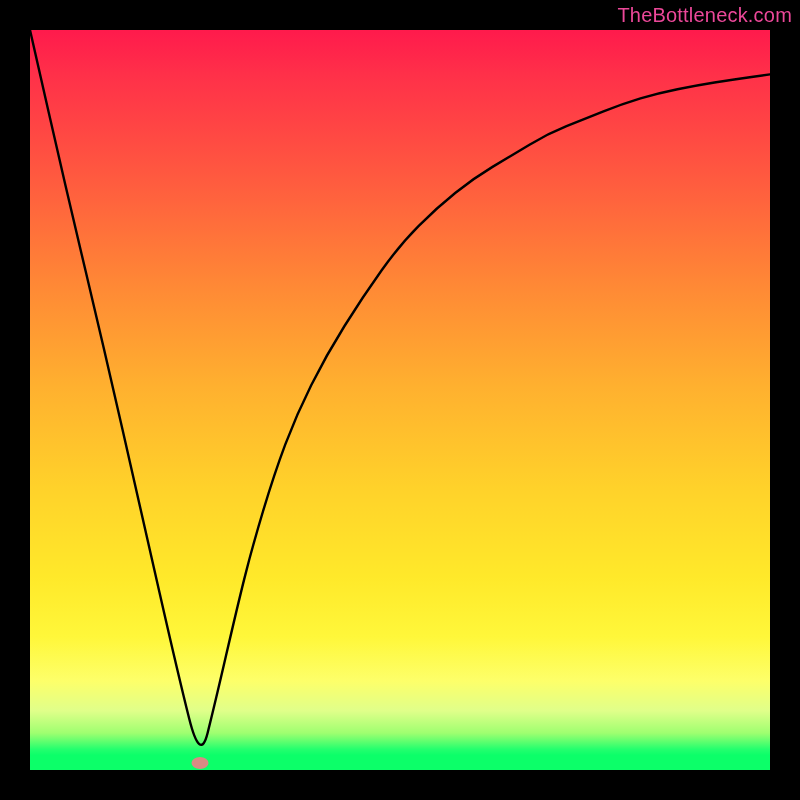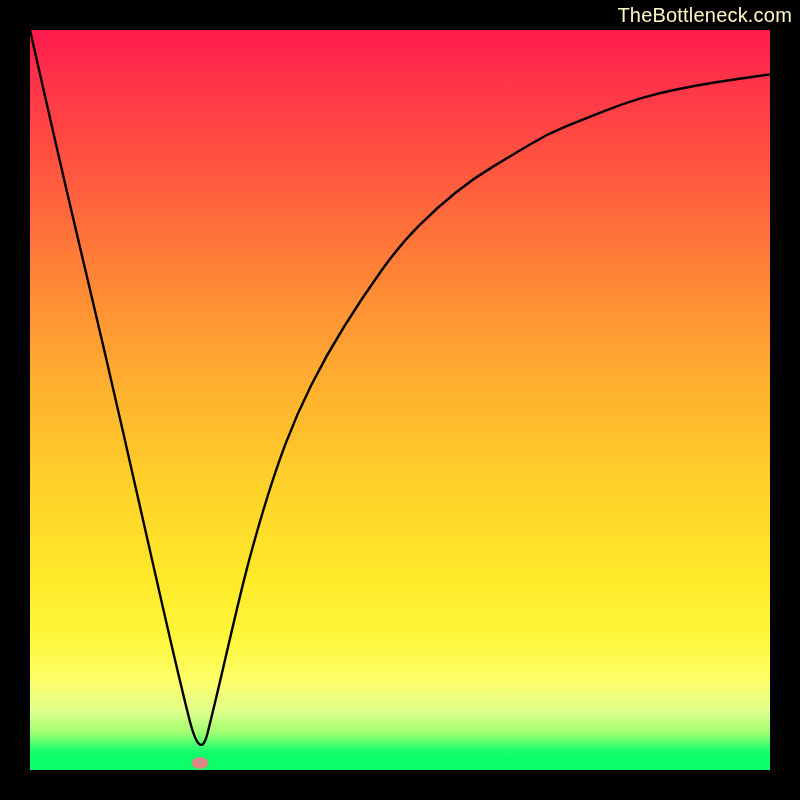--- a/index.html
+++ b/index.html
@@ -41,21 +41,21 @@
       #9fff70 95%,
       #24ff6e 97.2%,
       #0cff69 98%,
       #0cff69 100%
     );
   }
   .watermark {
     position: absolute;
     top: 4px;
     right: 8px;
-    color: #fef9c3;
+    color: #ec4899;
     font-size: 20px;
     font-weight: 400;
     letter-spacing: 0.2px;
     user-select: none;
   }
   svg.curve {
     position: absolute;
     left: 0;
     top: 0;
     width: 740px;

